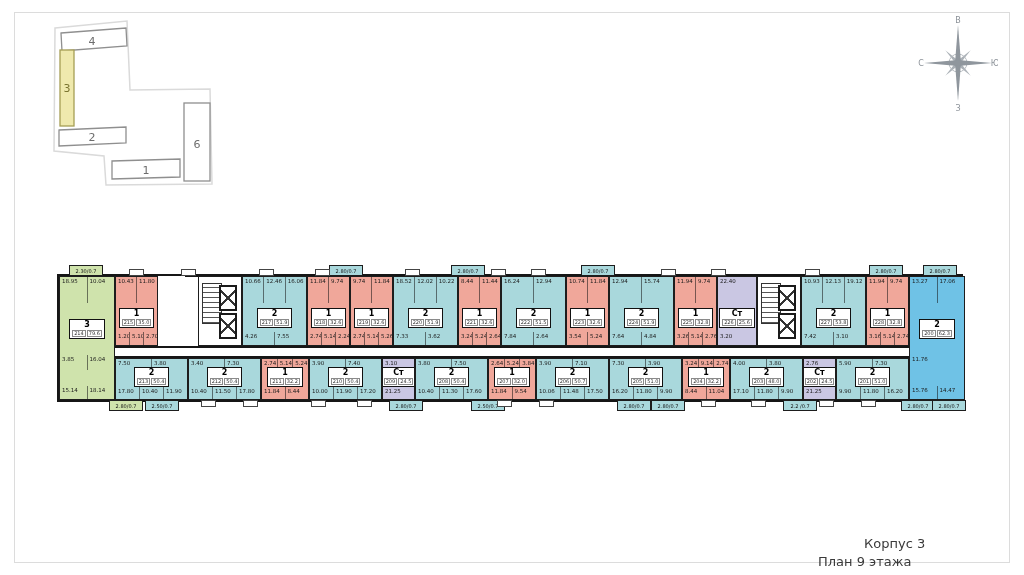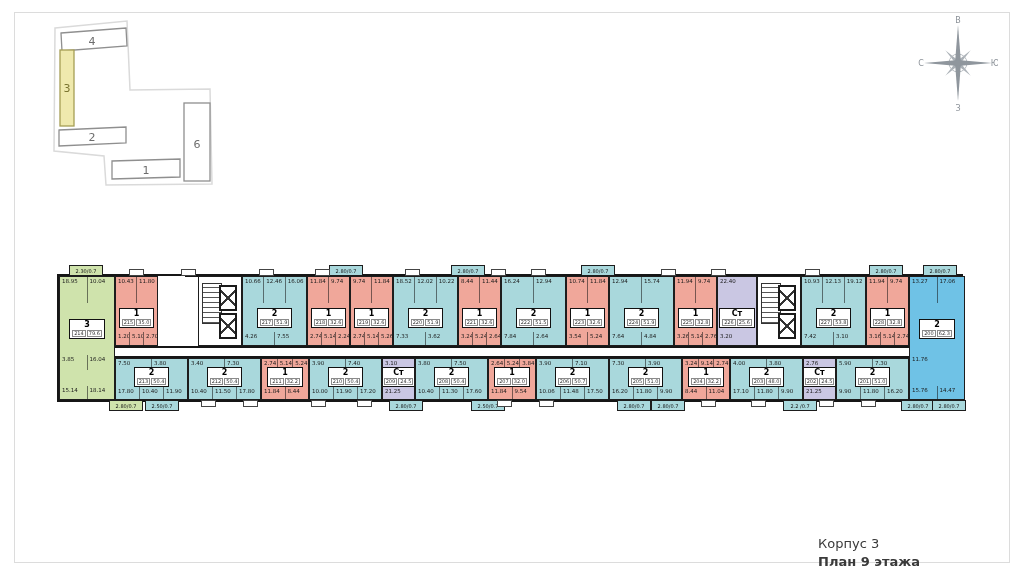--- a/index.html
+++ b/index.html
@@ -650,16 +650,16 @@
       <div class="porch" style="left: 252px; top: 124px; width: 15px; height: 7px;"></div>
       <div class="porch" style="left: 298px; top: 124px; width: 15px; height: 7px;"></div>
       <div class="porch" style="left: 438px; top: 124px; width: 15px; height: 7px;"></div>
       <div class="porch" style="left: 480px; top: 124px; width: 15px; height: 7px;"></div>
       <div class="porch" style="left: 642px; top: 124px; width: 15px; height: 7px;"></div>
       <div class="porch" style="left: 692px; top: 124px; width: 15px; height: 7px;"></div>
       <div class="porch" style="left: 760px; top: 124px; width: 15px; height: 7px;"></div>
       <div class="porch" style="left: 802px; top: 124px; width: 15px; height: 7px;"></div>
     </div>
 
-<div class="caption" style="top:536px;">Корпус 3</div>
-<div class="caption" style="top:554px;font-weight:bold;">План 9 этажа</div>
+<div class="caption" style="top:536px;margin-left:46px;">Корпус 3</div>
+<div class="caption" style="top:554px;">План 9 этажа</div>
 
 </div>
 
 </body></html>

